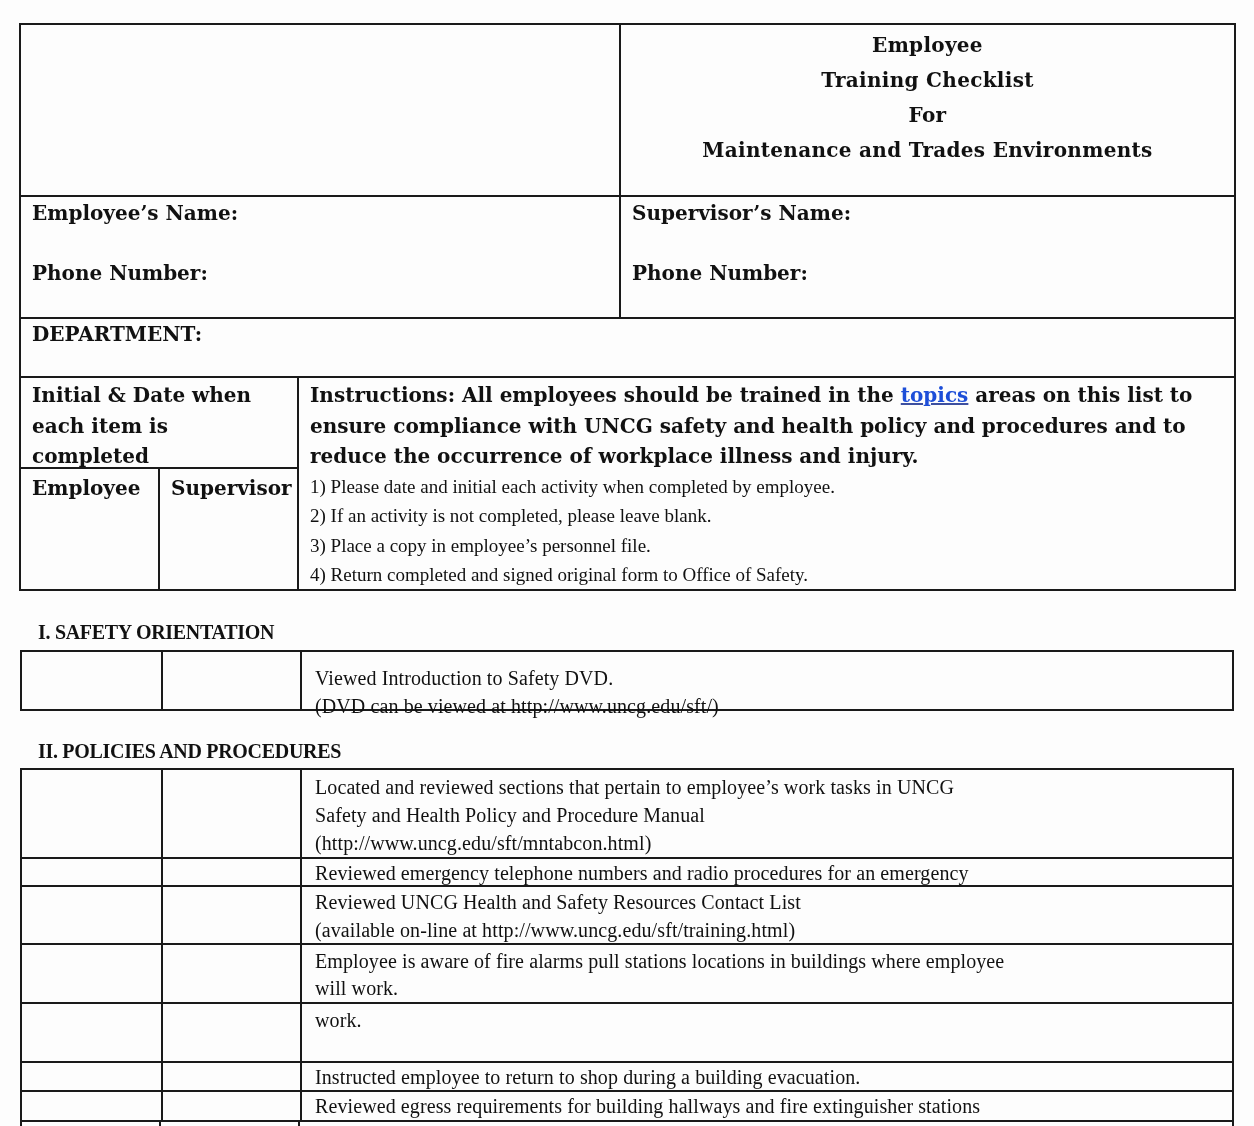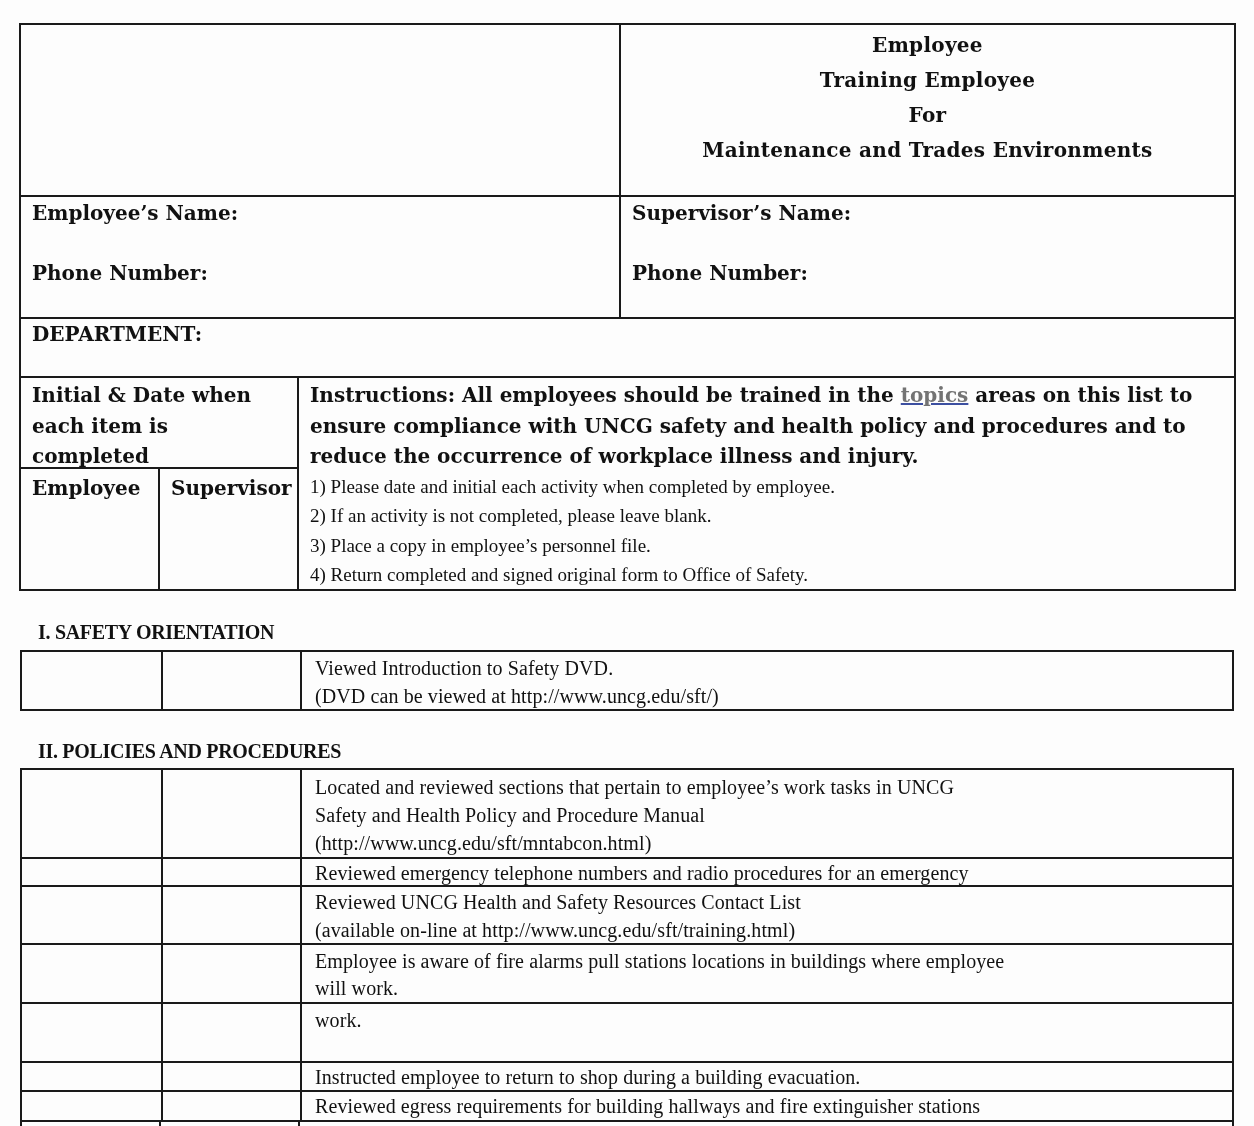--- a/index.html
+++ b/index.html
@@ -9,21 +9,21 @@
     font-family: "DejaVu Serif", "Liberation Serif", serif;
   }
   .abs { position: absolute; box-sizing: border-box; }
   .box { border: 2px solid #1a1a1a; }
   .hline { position: absolute; height: 2px; background: #1a1a1a; }
   .vline { position: absolute; width: 2px; background: #1a1a1a; }
   .title-line { text-align: center; font-weight: bold; font-size: 20px; line-height: 35px; letter-spacing: 0.3px; }
   .label { font-weight: bold; font-size: 20px; }
   .instr-bold { font-weight: bold; font-size: 20px; line-height: 30.5px; white-space: nowrap; }
   .instr-item { font-size: 19px; line-height: 29.5px; white-space: nowrap; font-family: "Liberation Serif", serif; }
-  .topic-link { color: #737373; text-decoration: underline; text-decoration-color: #3c4fa0; }
+  .topic-link { color: #1d4ed8; text-decoration: underline; text-decoration-color: #3c4fa0; }
   .section-h { font-weight: bold; font-size: 20px; letter-spacing: -0.3px; font-family: Liberation Serif, serif; }
   .cell-text { font-size: 20px; line-height: 28px; font-family: "Liberation Serif", serif; white-space: nowrap; letter-spacing: 0.1px; }
   .row { position: absolute; left: 20px; width: 1214px; box-sizing: border-box; }
   .c-emp { position: absolute; left: 0; top: 0; bottom: 0; width: 139px; border-right: 2px solid #1a1a1a; }
   .c-sup { position: absolute; left: 139px; top: 0; bottom: 0; width: 139px; border-right: 2px solid #1a1a1a; }
   .c-task { position: absolute; left: 280px; top: 0; bottom: 0; right: 0; padding-left: 13px; }
 </style>
 </head>
 <body>
 
@@ -36,21 +36,21 @@
 <div class="hline" style="left:19px; top:376px; width:1217px;"></div>
 
 <div class="vline" style="left:297px; top:376px; height:214px;"></div>
 <div class="hline" style="left:19px; top:467px; width:280px;"></div>
 <div class="vline" style="left:158px; top:467px; height:123px;"></div>
 
 <div class="abs" style="left:21px; top:25px; width:597px; height:170px;"></div>
 
 <div class="abs" style="left:621px; top:28px; width:613px;">
   <div class="title-line">Employee</div>
-  <div class="title-line">Training Employee</div>
+  <div class="title-line">Training Checklist</div>
   <div class="title-line">For</div>
   <div class="title-line">Maintenance and Trades Environments</div>
 </div>
 
 <div class="abs label" style="left:32px; top:201px;">Employee’s Name:</div>
 <div class="abs label" style="left:32px; top:261px;">Phone Number:</div>
 <div class="abs label" style="left:632px; top:201px;">Supervisor’s Name:</div>
 <div class="abs label" style="left:632px; top:261px;">Phone Number:</div>
 <div class="abs label" style="left:32px; top:322px;">DEPARTMENT:</div>
 
@@ -72,21 +72,21 @@
   <div class="instr-item">2) If an activity is not completed, please leave blank.</div>
   <div class="instr-item">3) Place a copy in employee’s personnel file.</div>
   <div class="instr-item">4) Return  completed and signed original form to Office of Safety.</div>
 </div>
 
 <div class="abs section-h" style="left:38px; top:621px;">I. SAFETY ORIENTATION</div>
 
 <div class="row box" style="top:650px; height:61px;">
   <div class="c-emp"></div>
   <div class="c-sup"></div>
-  <div class="c-task" style="top:2px;">
+  <div class="c-task" style="top:12px;">
     <div class="cell-text">Viewed Introduction  to Safety  DVD.</div>
     <div class="cell-text">(DVD can be viewed at http://www.uncg.edu/sft/)</div>
   </div>
 </div>
 
 <div class="abs section-h" style="left:38px; top:740px;">II. POLICIES AND PROCEDURES</div>
 
 <div class="row box" style="top:768px; height:91px;">
   <div class="c-emp"></div>
   <div class="c-sup"></div>

